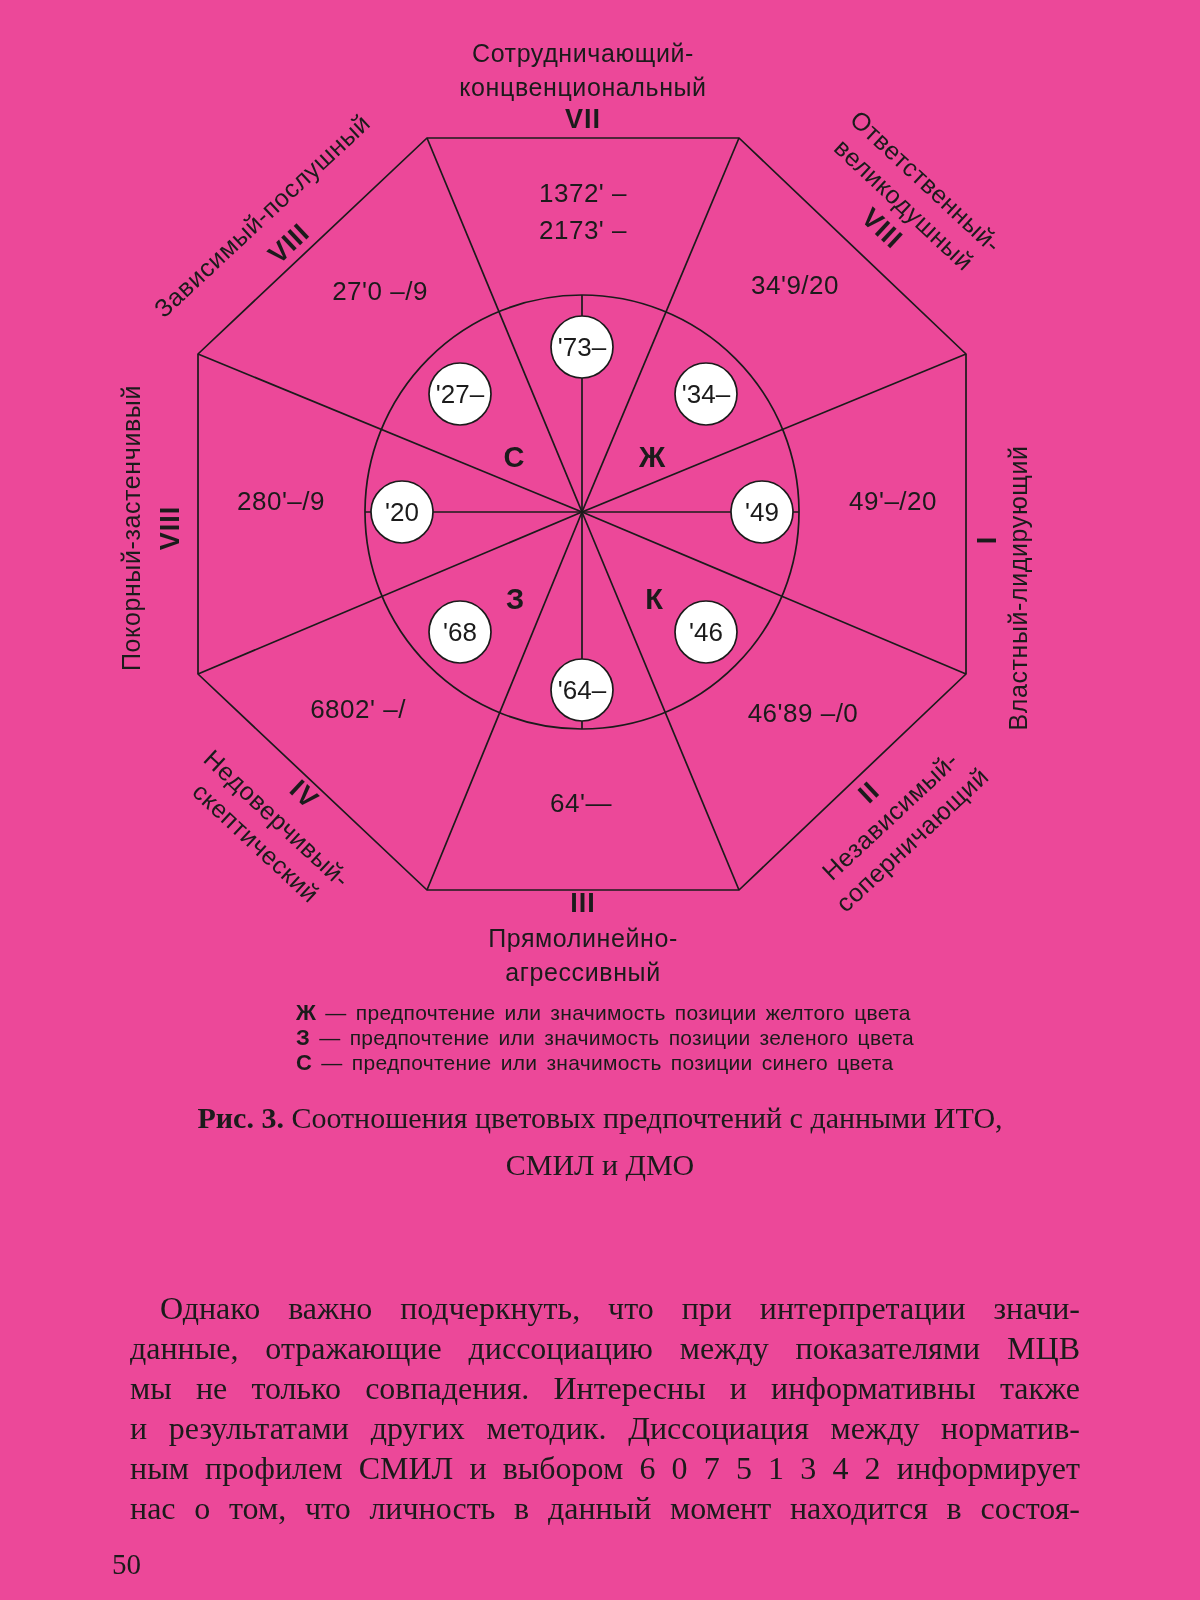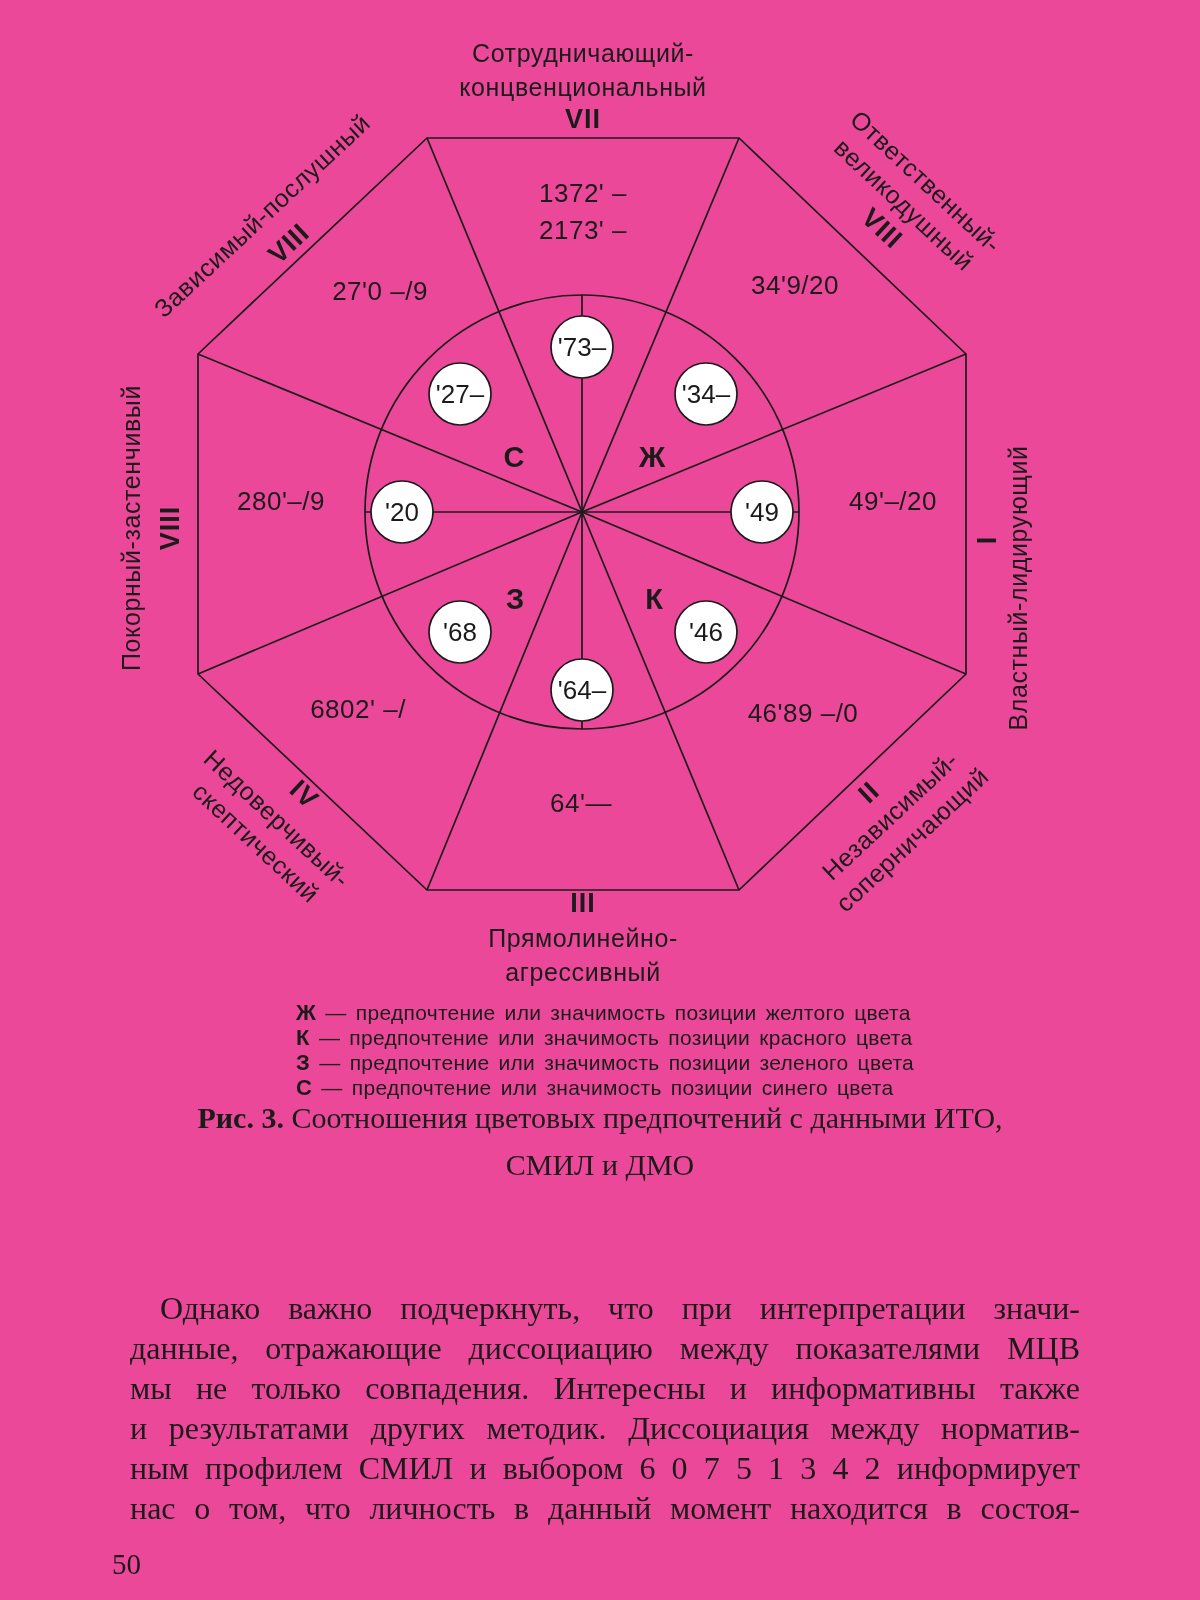--- a/index.html
+++ b/index.html
@@ -123,21 +123,20 @@
       <text class="f-circ" x="402" y="521">'20</text>
       <text class="f-circ" x="762" y="521">'49</text>
       <text class="f-circ" x="460" y="641">'68</text>
       <text class="f-circ" x="706" y="641">'46</text>
       <text class="f-circ" x="582" y="699">'64–</text>
     </g>
   </svg>
 
   <div class="legend">
     <div class="legend-row"><span class="legend-letter">Ж</span> <span>— предпочтение или значимость позиции желтого цвета</span></div>
-    <div class="legend-row"><span class="legend-letter">К</span> <span>— предпочтение или значимость позиции красного цвета</span></div>
     <div class="legend-row"><span class="legend-letter">З</span> <span>— предпочтение или значимость позиции зеленого цвета</span></div>
     <div class="legend-row"><span class="legend-letter">С</span> <span>— предпочтение или значимость позиции синего цвета</span></div>
   </div>
 
   <div class="caption">
     <div><span class="caption-label">Рис. 3.</span> <span>Соотношения цветовых предпочтений с данными ИТО,</span></div>
     <div>СМИЛ и ДМО</div>
   </div>
 
   <div class="bodytext">

